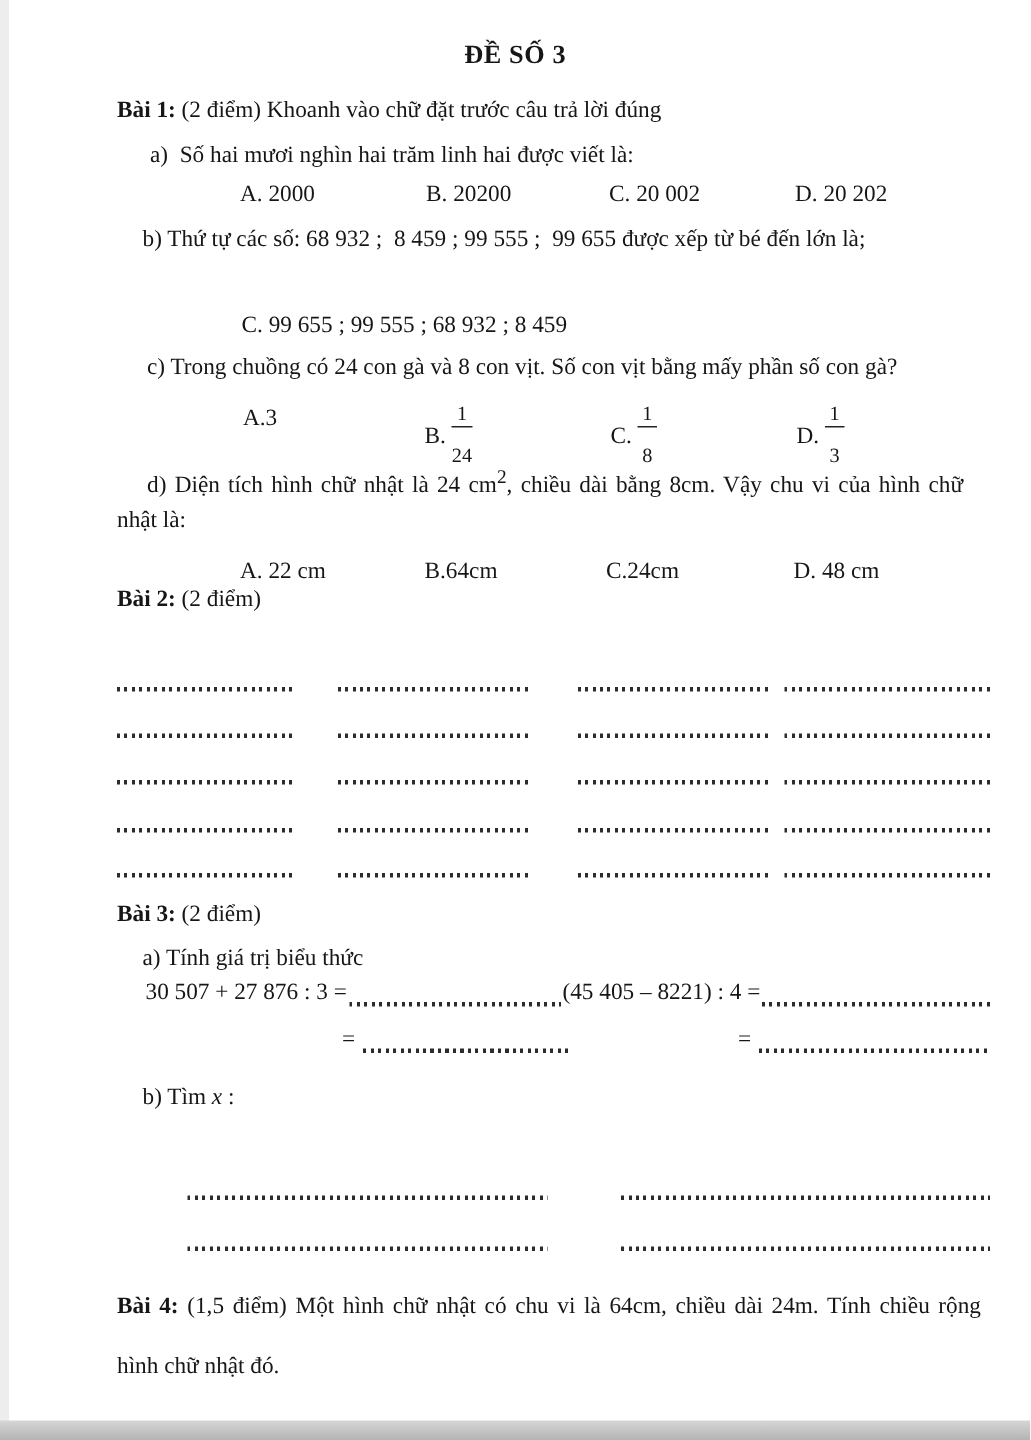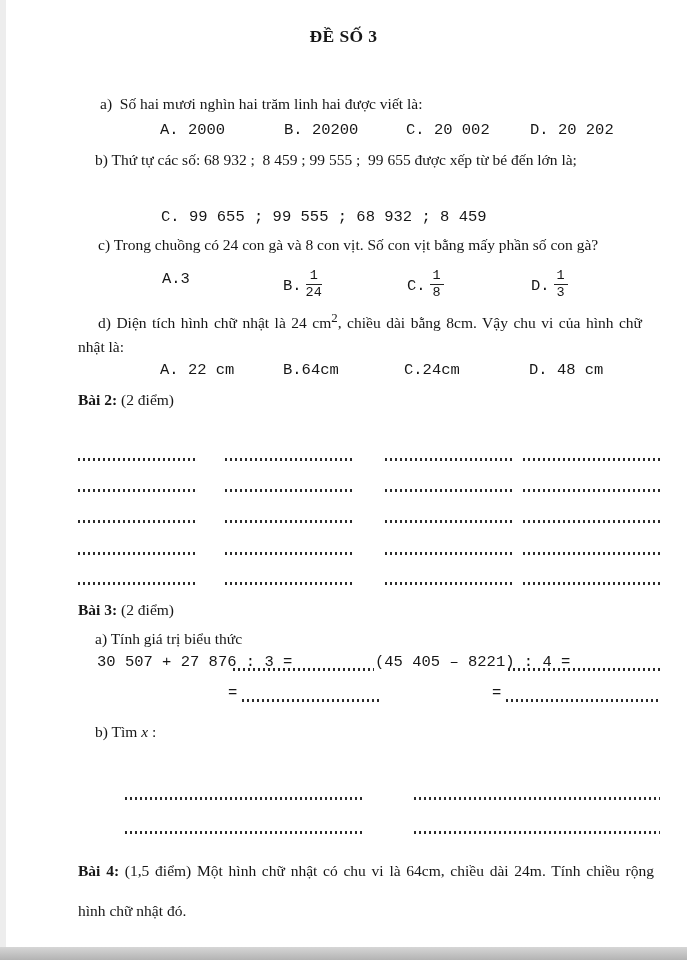--- a/index.html
+++ b/index.html
@@ -6,40 +6,41 @@
   .page{
     position:relative;width:687px;height:960px;background:#fff;overflow:hidden;
     font-family:"Liberation Serif","DejaVu Serif",serif;color:#161616;
   }
   .edge-left{position:absolute;left:0;top:0;width:6px;height:100%;background:#ededed;}
   .edge-bottom{position:absolute;left:0;bottom:0;width:100%;height:13px;
     background:linear-gradient(#d6d6d6,#b3b3b3);}
   .title{position:absolute;left:0;right:0;text-align:center;font-weight:bold;
     font-size:17.5px;letter-spacing:.4px;}
   .line{position:absolute;left:78px;right:38px;font-size:15.5px;line-height:20px;white-space:pre-wrap;}
-  .row{position:absolute;left:0;right:0;height:24px;font-size:15.5px;font-family:Liberation Mono, monospace;}
+  .row{position:absolute;left:0;right:0;height:24px;font-size:15.5px;}
   .opt{position:absolute;top:0;white-space:pre;}
   .b{font-weight:bold;}
   .just{text-align:justify;text-align-last:justify;}
   .dots{position:absolute;height:3px;
     background-image:repeating-linear-gradient(90deg,#2c2c2c 0 2px,transparent 2px 5px);}
   .frac{display:inline-block;vertical-align:middle;text-align:center;
     font-size:13.5px;line-height:1.15;margin-left:4px;position:relative;top:-2px;}
   .frac .num{display:block;border-bottom:1.3px solid #222;padding:0 3px;}
-  .frac .den{display:block;}
+  .frac .den{display:block;margin-top:11px;}
   i{font-style:italic;}
 </style>
 </head>
 <body>
 
 <div class="page">
   <div class="edge-left"></div>
 
   <div class="title" style="top:26px">ĐỀ SỐ 3</div>
 
+  <div class="line" style="top:64px"><span class="b">Bài 1:</span><span> (2 điểm) Khoanh vào chữ đặt trước câu trả lời đúng</span></div>
 
   <div class="line" style="top:94px;left:100px">a)  Số hai mươi nghìn hai trăm linh hai được viết là:</div>
   <div class="row" style="top:121px">
     <span class="opt" style="left:160px">A. 2000</span>
     <span class="opt" style="left:284px">B. 20200</span>
     <span class="opt" style="left:406px">C. 20 002</span>
     <span class="opt" style="left:530px">D. 20 202</span>
   </div>
 
   <div class="line" style="top:150px;left:95px">b) Thứ tự các số: 68 932 ;  8 459 ; 99 555 ;  99 655 được xếp từ bé đến lớn là;</div>
@@ -50,21 +51,21 @@
   <div class="line" style="top:235px;left:98px">c) Trong chuồng có 24 con gà và 8 con vịt. Số con vịt bằng mấy phần số con gà?</div>
   <div class="row" style="top:262px;height:38px">
     <span class="opt" style="left:162px;top:8px">A.3</span>
     <span class="opt" style="left:283px;top:8px"><span>B.</span><span class="frac"><span class="num">1</span><span class="den">24</span></span></span>
     <span class="opt" style="left:407px;top:8px"><span>C.</span><span class="frac"><span class="num">1</span><span class="den">8</span></span></span>
     <span class="opt" style="left:531px;top:8px"><span>D.</span><span class="frac"><span class="num">1</span><span class="den">3</span></span></span>
   </div>
 
   <div class="line just" style="top:308px;left:98px;right:auto;width:544px"><span>d) Diện tích hình chữ nhật là 24 cm</span><sup>2</sup><span>, chiều dài bằng 8cm. Vậy chu vi của hình chữ</span></div>
   <div class="line" style="top:337px">nhật là:</div>
-  <div class="row" style="top:361px">
+  <div class="row" style="top:372px">
     <span class="opt" style="left:160px">A. 22 cm</span>
     <span class="opt" style="left:283px">B.64cm</span>
     <span class="opt" style="left:404px">C.24cm</span>
     <span class="opt" style="left:529px">D. 48 cm</span>
   </div>
 
   <div class="line" style="top:390px"><span class="b">Bài 2:</span><span> (2 điểm)</span></div>
   <div>
     <span class="dots" style="top:458px;left:78px;width:119px"></span>
     <span class="dots" style="top:458px;left:225px;width:127px"></span>

